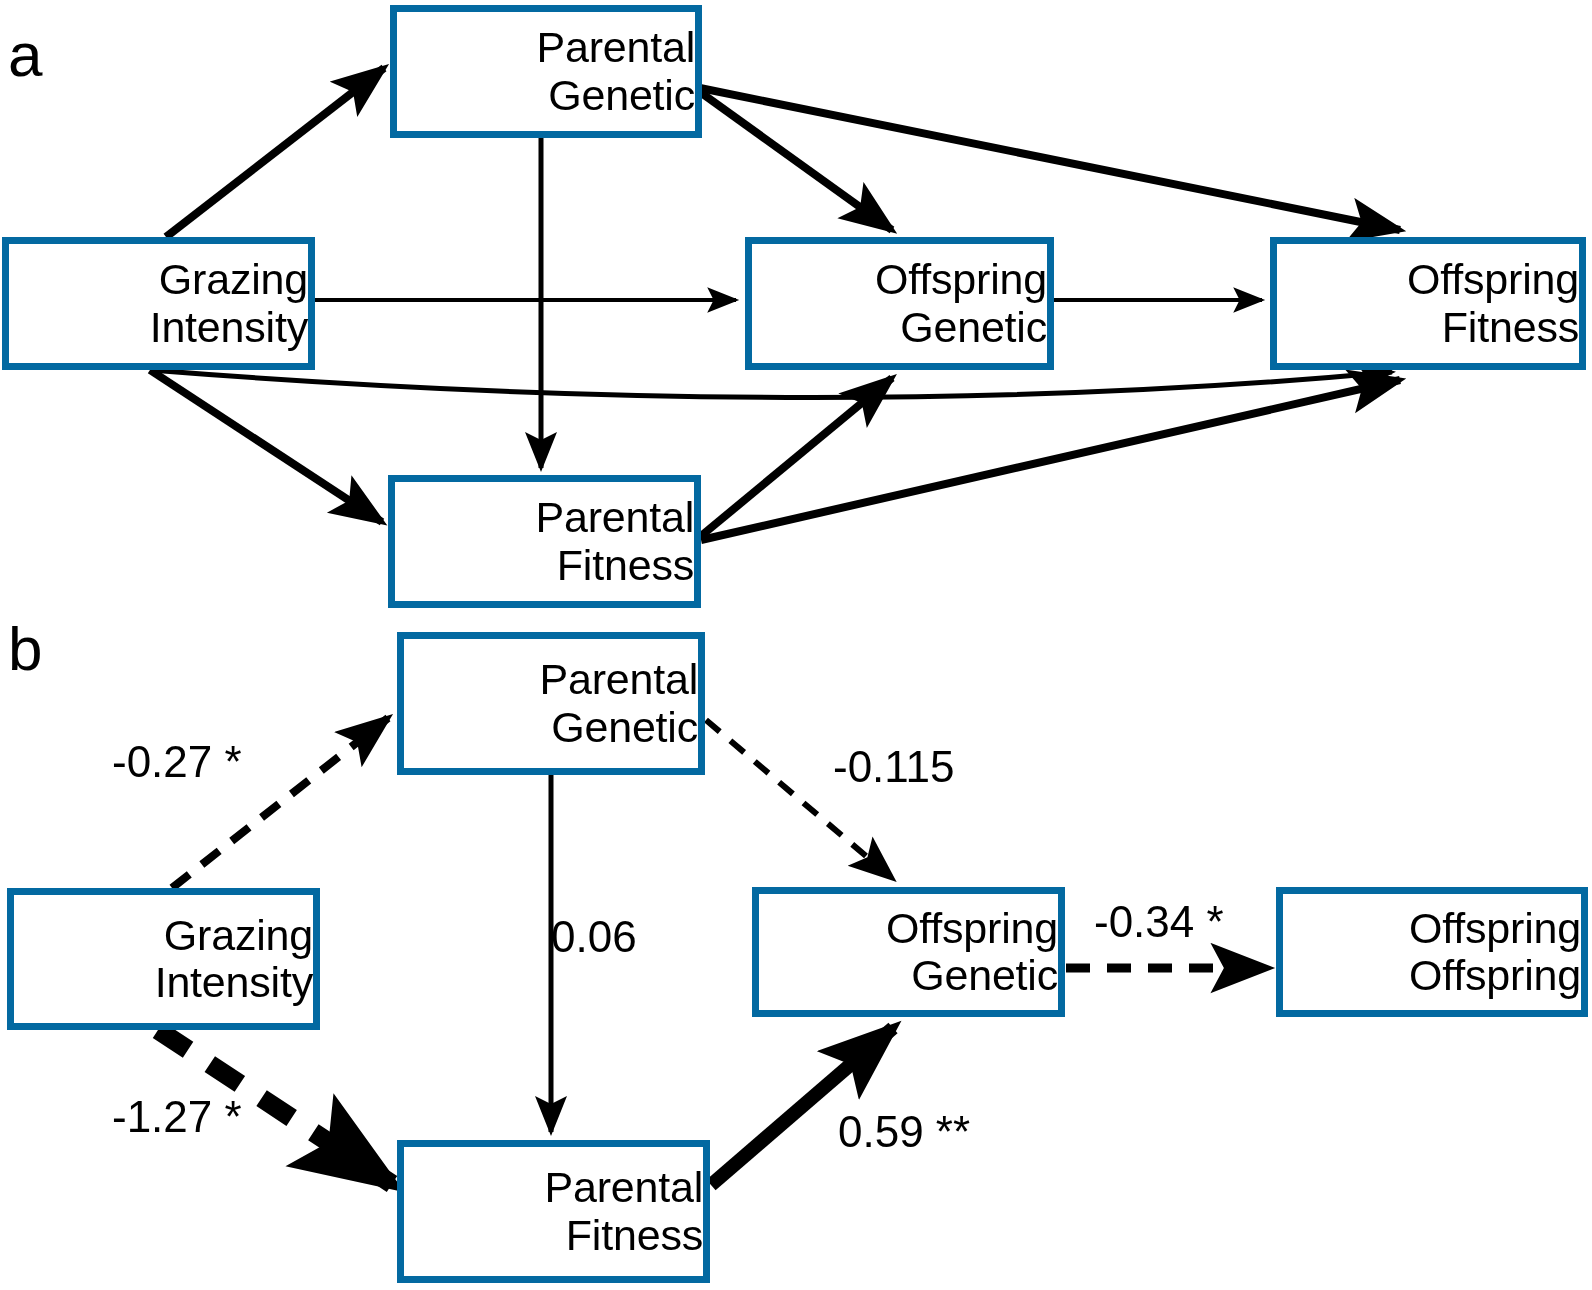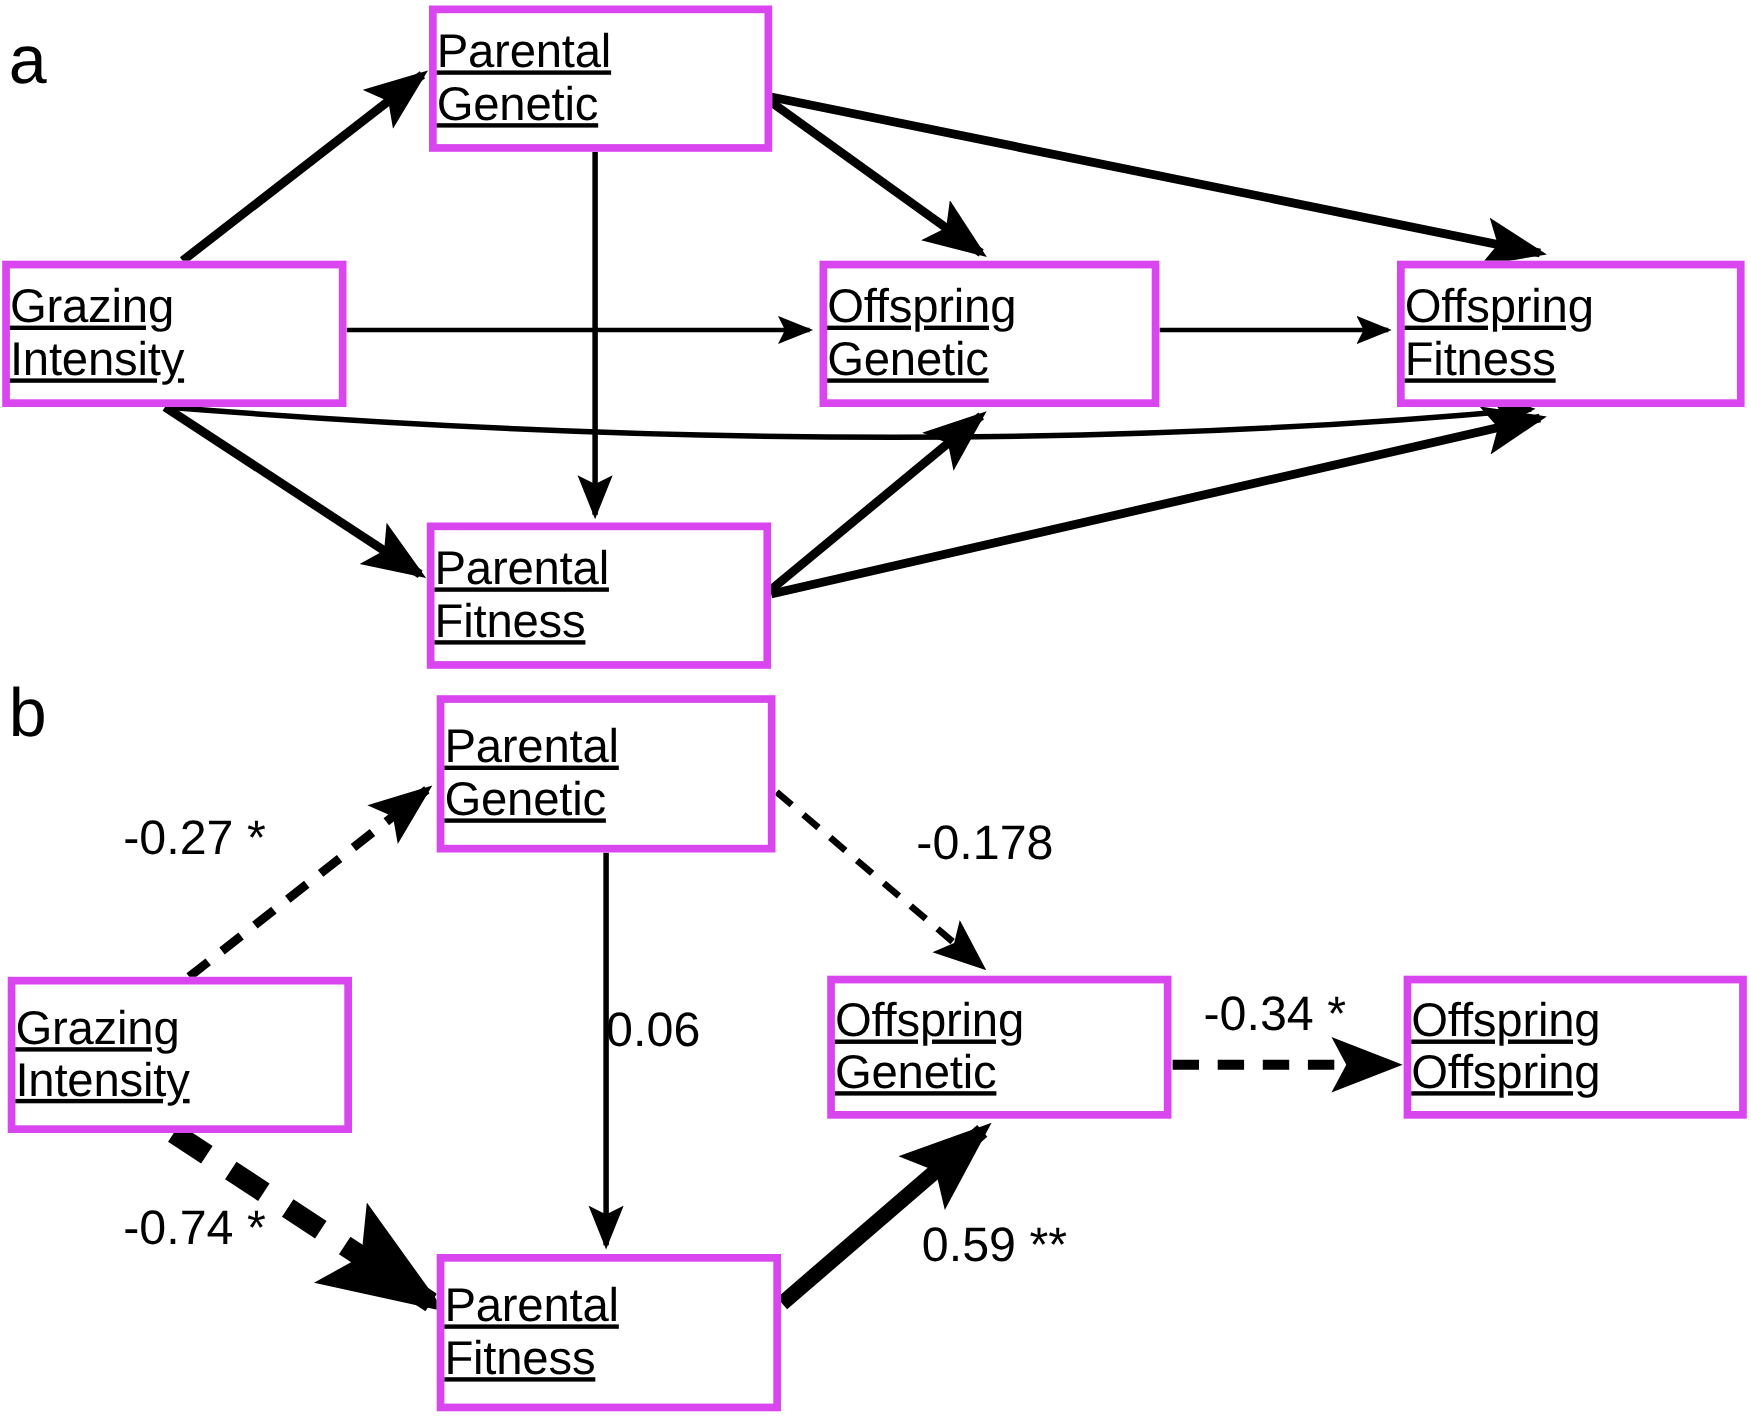--- a/index.html
+++ b/index.html
@@ -22,31 +22,30 @@
     position: absolute;
     left: 0;
     top: 0;
     width: 1592px;
     height: 1290px;
     pointer-events: none;
   }
   .node {
     position: absolute;
     box-sizing: border-box;
-    border: 7px solid #d946ef;
+    border: 7px solid #0369a1;
     background: #ffffff;
     display: flex;
     flex-direction: column;
-    align-items: flex-start;
+    align-items: flex-end;
     justify-content: center;
     line-height: 1.10;
     font-size: 43px;
     letter-spacing: -0.2px;
     z-index: 5;
-    text-decoration: underline;
   }
   .node .ln { display: block; white-space: nowrap; }
   .panel-letter {
     position: absolute;
     font-size: 62px;
     line-height: 1;
     z-index: 6;
   }
   .edge-label {
     position: absolute;
@@ -153,20 +152,20 @@
   <div class="node" style="left:1276px; top:887px; width:312px; height:130px;">
     <span class="ln">Offspring</span>
     <span class="ln">Offspring</span>
   </div>
   <div class="node" style="left:397px; top:1140px; width:313px; height:143px;">
     <span class="ln">Parental</span>
     <span class="ln">Fitness</span>
   </div>
 
   <div class="edge-label" style="left:112px; top:740px;">-0.27 *</div>
-  <div class="edge-label" style="left:112px; top:1095px;">-0.74 *</div>
+  <div class="edge-label" style="left:112px; top:1095px;">-1.27 *</div>
   <div class="edge-label" style="left:551px; top:915px;">0.06</div>
-  <div class="edge-label" style="left:833px; top:745px;">-0.178</div>
+  <div class="edge-label" style="left:833px; top:745px;">-0.115</div>
   <div class="edge-label" style="left:838px; top:1110px;">0.59 **</div>
   <div class="edge-label" style="left:1094px; top:900px;">-0.34 *</div>
 
 
 </div>
 
 </body></html>

